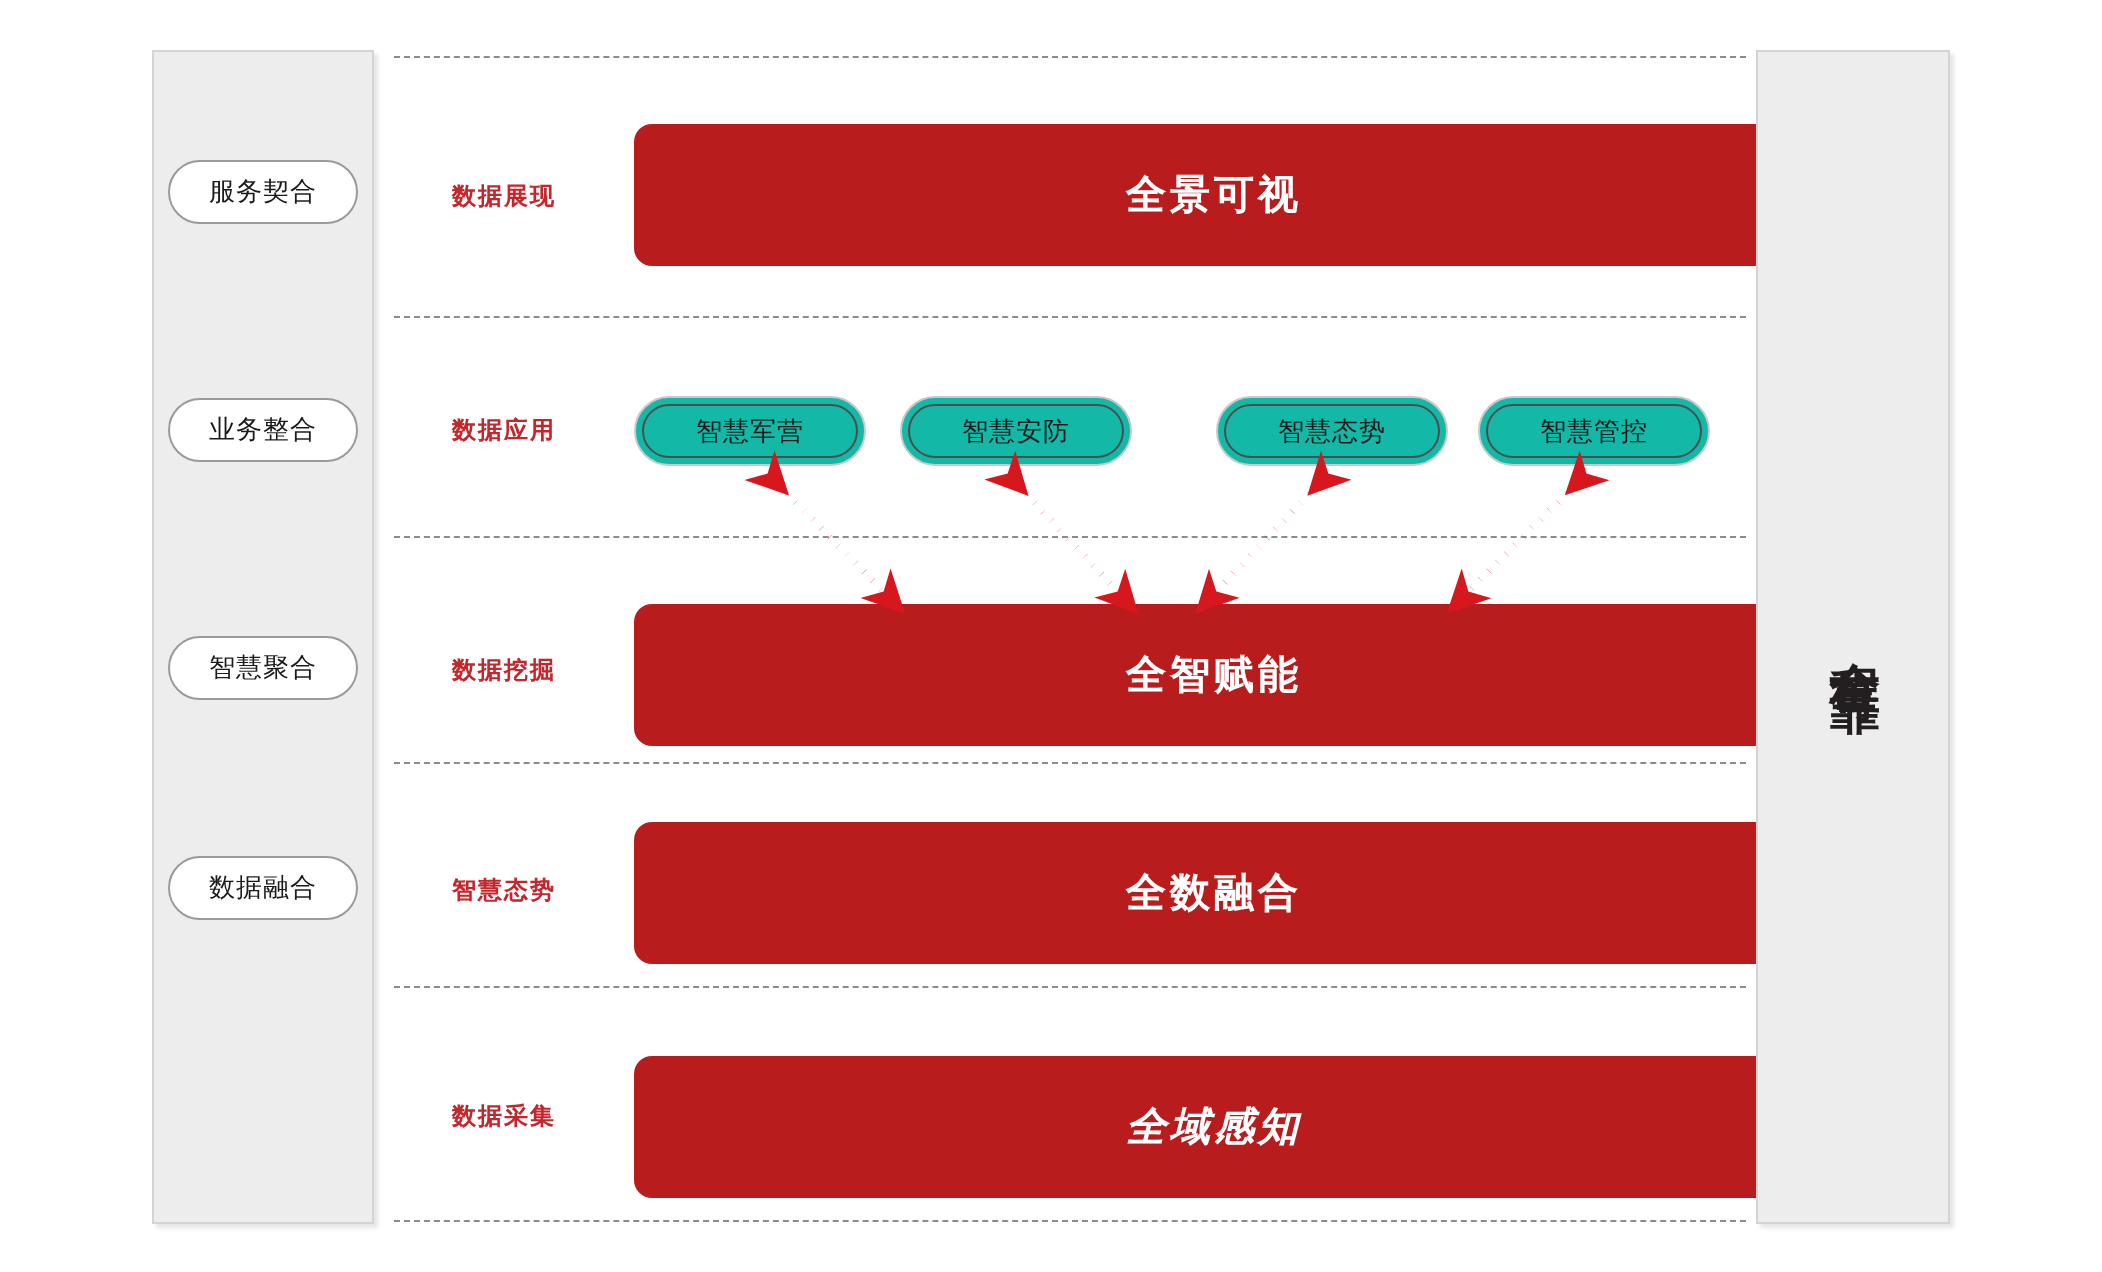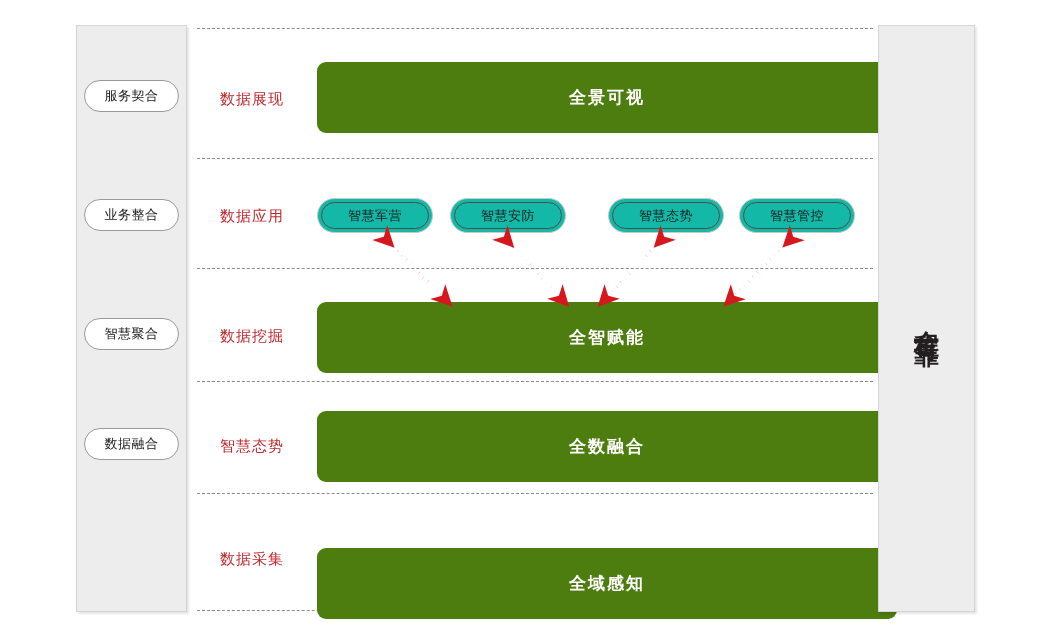--- a/index.html
+++ b/index.html
@@ -40,30 +40,30 @@
 
   
   .sep{
     position:absolute;left:197px;width:676px;height:0;
     border-top:1.6px dashed #8c8c8c;
   }
 
   
   .layer-label{
     position:absolute;left:197px;width:110px;
-    text-align:center;font-size:15px;font-weight:normal;
+    text-align:center;font-size:12px;font-weight:bold;
     color:#c1272d;letter-spacing:1px;
   }
 
   
   .bar{
     position:absolute;left:317px;width:580px;
-    background:#4d7c0f;border-radius:9px;
+    background:#b91c1c;border-radius:9px;
     display:flex;align-items:center;justify-content:center;
-    color:#ffffff;font-size:17px;font-weight:bold;letter-spacing:2px;
+    color:#ffffff;font-size:20px;font-weight:bold;letter-spacing:2px;
   }
 
   
   .app-pill{
     position:absolute;top:198px;height:35px;
     border:1.5px solid #c9c9c9;border-radius:18px;
     background:#14b8a6;box-sizing:border-box;
     padding:3px;
   }
   .app-pill-inner{
@@ -112,21 +112,21 @@
 
   <div class="bar" style="top:62px;height:71px;">
     <span>全景可视</span>
   </div>
   <div class="bar" style="top:302px;height:71px;">
     <span>全智赋能</span>
   </div>
   <div class="bar" style="top:411px;height:71px;">
     <span>全数融合</span>
   </div>
-  <div class="bar" style="top:548px;height:71px;">
+  <div class="bar" style="top:528px;height:71px;font-style:italic;">
     <span>全域感知</span>
   </div>
 
   <div class="app-pill" style="left:317px;width:116px;">
     <div class="app-pill-inner">
       <span>智慧军营</span>
     </div>
   </div>
   <div class="app-pill" style="left:450px;width:116px;">
     <div class="app-pill-inner">

